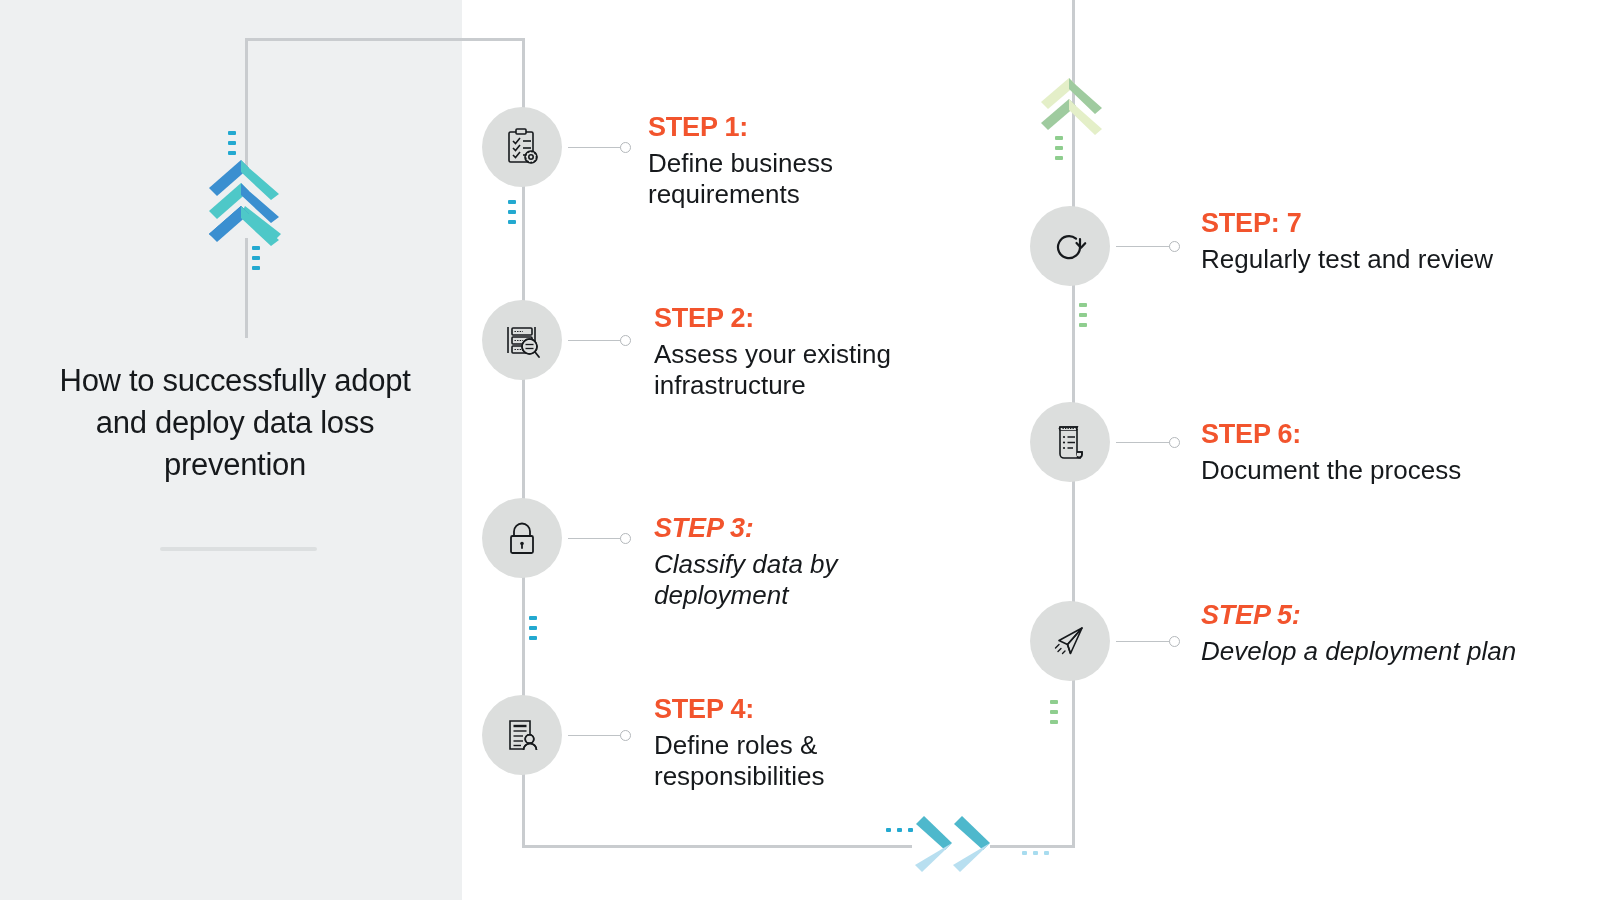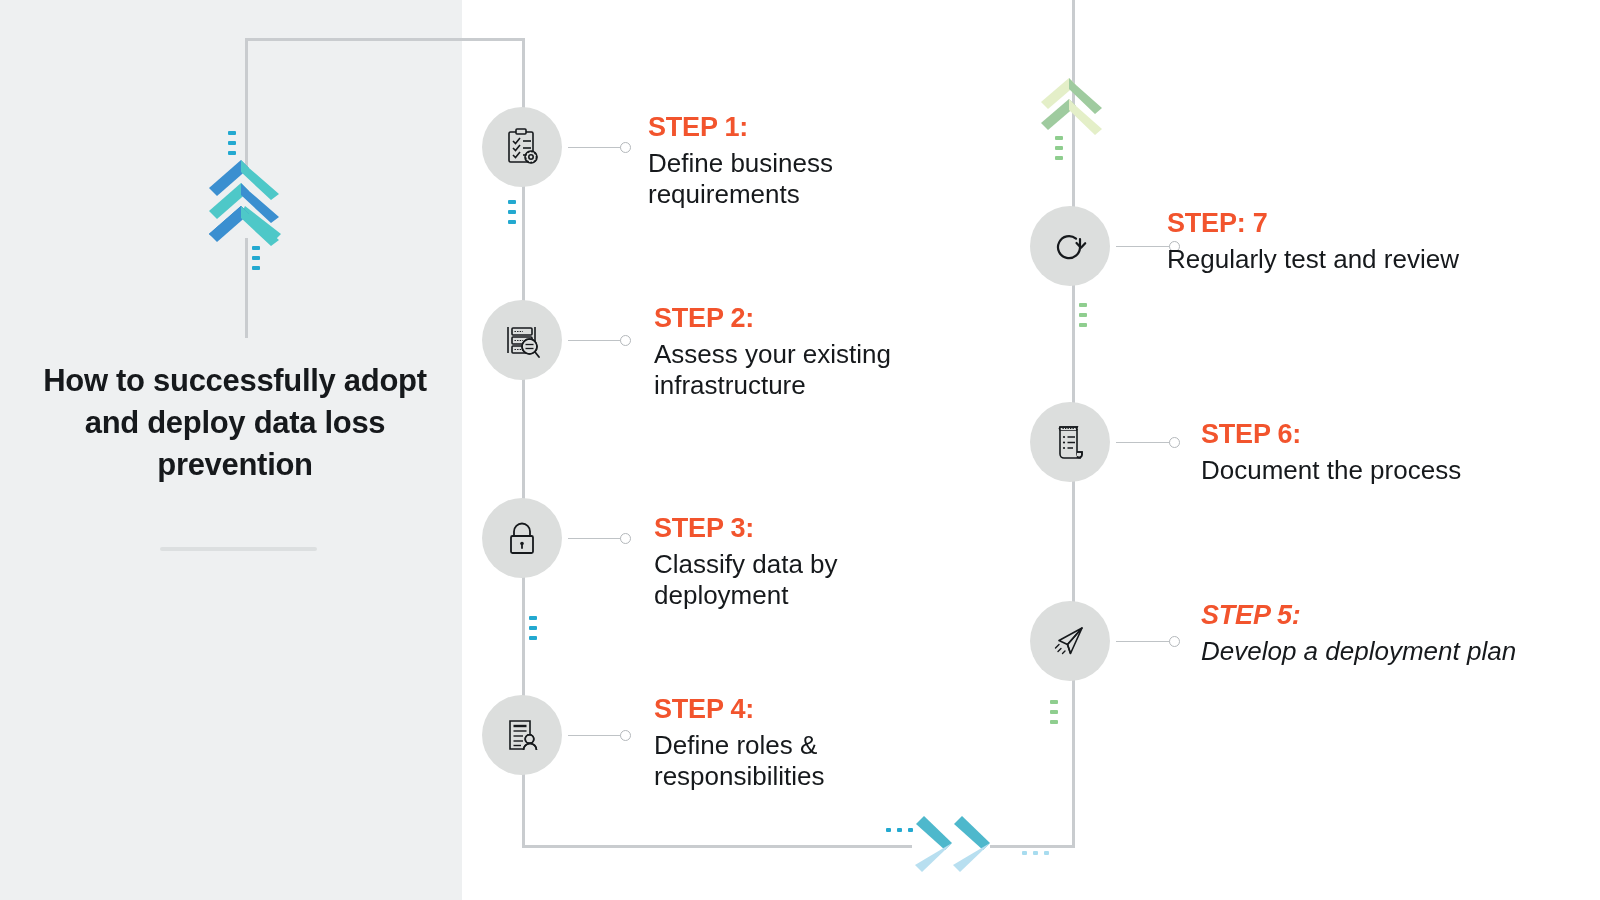--- a/index.html
+++ b/index.html
@@ -13,21 +13,21 @@
   #stage{position:absolute;left:0;top:0;width:1600px;height:900px;}
 
   
   .left-panel{
     position:absolute;left:0;top:0;width:462px;height:900px;
     background:#eef0f1;
   }
   .title{
     position:absolute;left:40px;top:360px;width:390px;
     text-align:center;
-    font-size:31px;line-height:42px;font-weight:bold;
+    font-size:31px;line-height:42px;font-weight:normal;
     color:#16191c;letter-spacing:-0.3px;
   }
   .title-rule{
     position:absolute;left:160px;top:547px;width:157px;height:4px;
     background:#dcdfe0;border-radius:2px;
   }
 
   
   .vline{position:absolute;width:3px;background:#c9cccf;}
   .hline{position:absolute;height:3px;background:#c9cccf;}
@@ -238,21 +238,21 @@
       <svg width="42" height="42" viewBox="0 0 42 42" fill="none" stroke="#16191c" stroke-width="1.8">
         <path d="M13 19 v-4.5 a8 8 0 0 1 16 0 V19"></path>
         <rect x="10" y="19" width="22" height="17" rx="1.5"></rect>
         <circle cx="21" cy="26.5" r="1.8" fill="#16191c" stroke="none"></circle>
         <path d="M21 27 v4" stroke-linecap="round"></path>
       </svg>
     </span>
   </div>
   <div class="leader" style="left:568px;top:538px;width:55px;"></div>
   <div class="leader-dot" style="left:620px;top:533px;"></div>
-  <div class="step-text" style="left:654px;top:513px;width:320px;">
+  <div class="step-text" style="left:654px;top:513px;width:320px;font-style:italic;">
     <div class="step-label">STEP 3:</div>
     <div class="step-desc">Classify data by deployment</div>
   </div>
 
   <div class="node" style="left:482px;top:695px;">
     <span>
       <svg width="42" height="42" viewBox="0 0 42 42" fill="none" stroke="#16191c" stroke-width="1.6">
         <path d="M9 7 h20 v28 H9 Z"></path>
         <line x1="12.5" y1="12" x2="25.5" y2="12" stroke-width="2.4"></line>
         <line x1="12.5" y1="17" x2="25.5" y2="17" stroke-width="1.4"></line>
@@ -276,21 +276,21 @@
   <div class="node" style="left:1030px;top:206px;">
     <span>
       <svg width="40" height="40" viewBox="0 0 40 40" fill="none" stroke="#16191c" stroke-width="2.2" stroke-linecap="round">
         <path d="M30 13 v8 M30 21 a11 11 0 1 1 -4-8.3"></path>
         <path d="M26.5 17 L31 21.8 L35.2 17.2" stroke-linejoin="round"></path>
       </svg>
     </span>
   </div>
   <div class="leader" style="left:1116px;top:246px;width:56px;"></div>
   <div class="leader-dot" style="left:1169px;top:241px;"></div>
-  <div class="step-text" style="left:1167px;top:208px;width:330px;">
+  <div class="step-text" style="left:1201px;top:208px;width:330px;">
     <div class="step-label">STEP: 7</div>
     <div class="step-desc">Regularly test and review</div>
   </div>
 
   <div class="node" style="left:1030px;top:402px;">
     <span>
       <svg width="42" height="42" viewBox="0 0 42 42" fill="none" stroke="#16191c" stroke-width="1.6">
         <path d="M11 9 h17 v24 a4 4 0 0 0 4 4 H15 a4 4 0 0 1 -4 -4 Z"></path>
         <path d="M11 9 a3 3 0 0 1 0 -3 h17 a3 3 0 0 0 0 3" fill="#dcdedd"></path>
         <path d="M11 9 a3 3 0 0 1 0 -3 h17 a3 3 0 0 0 0 3"></path>

